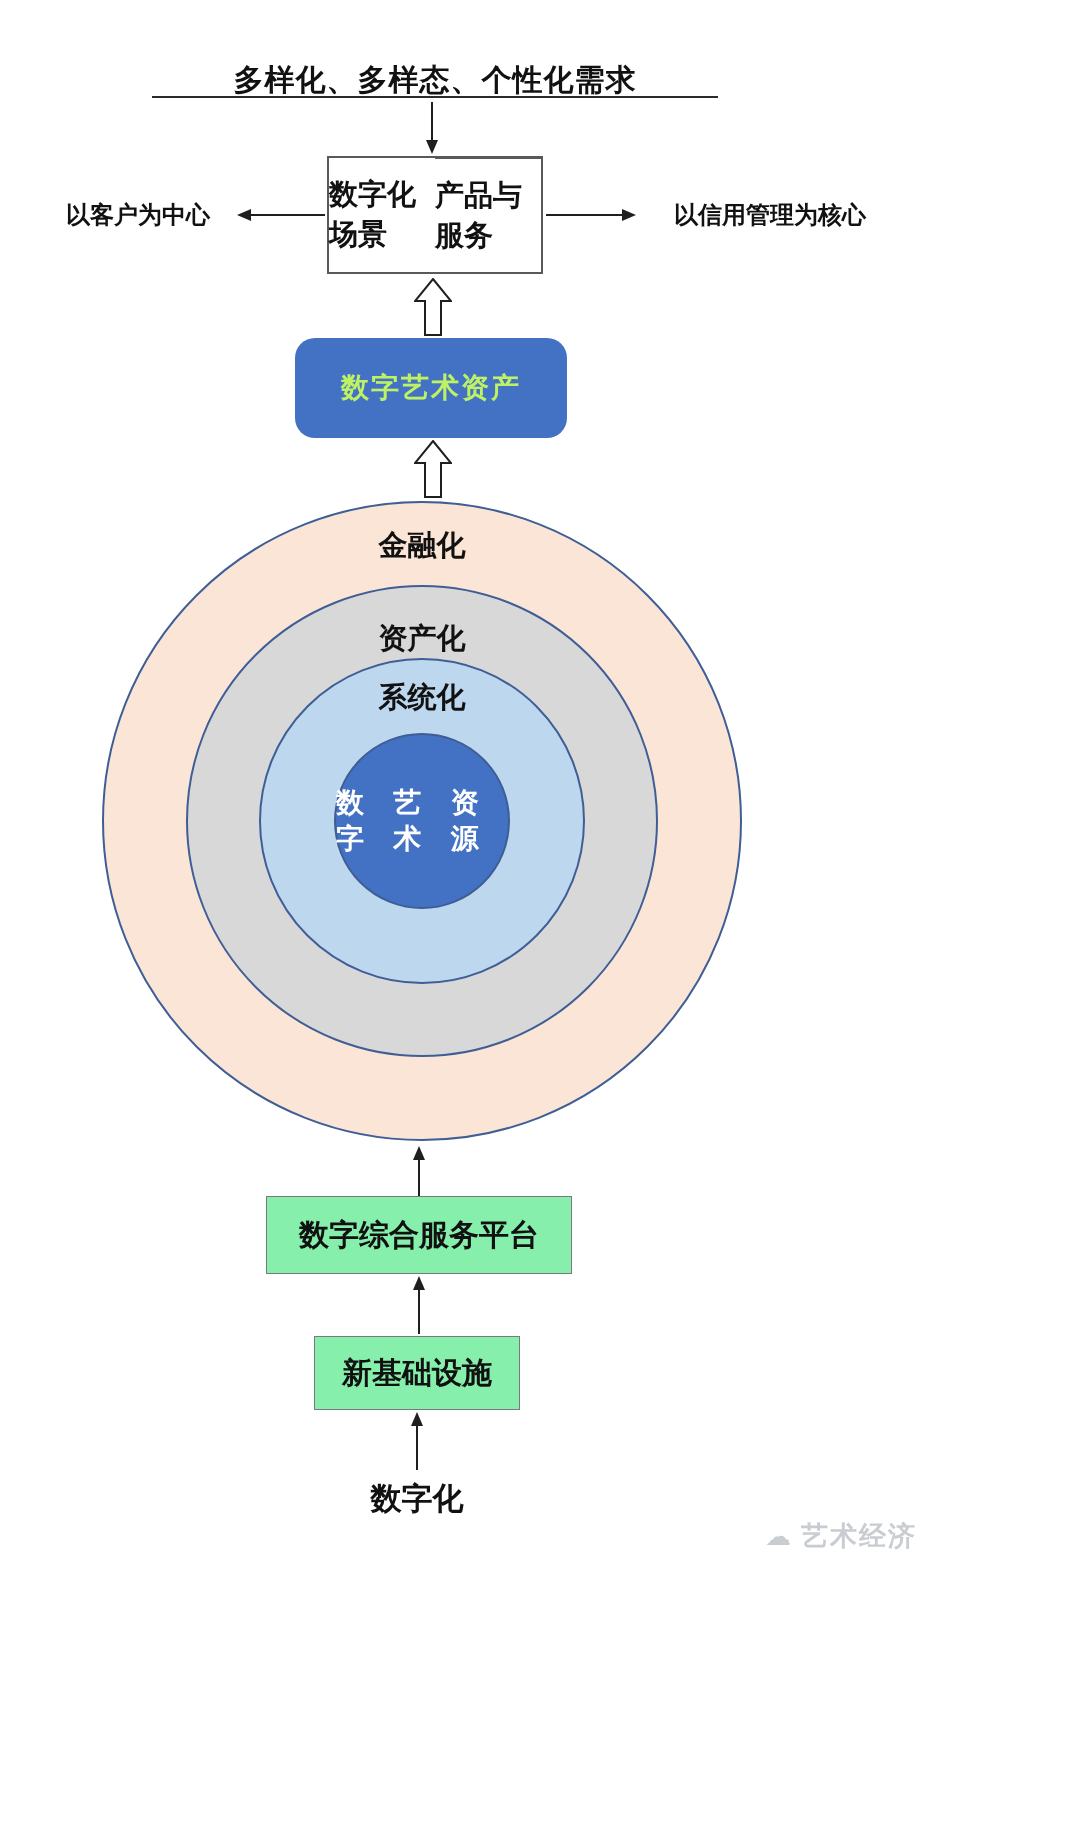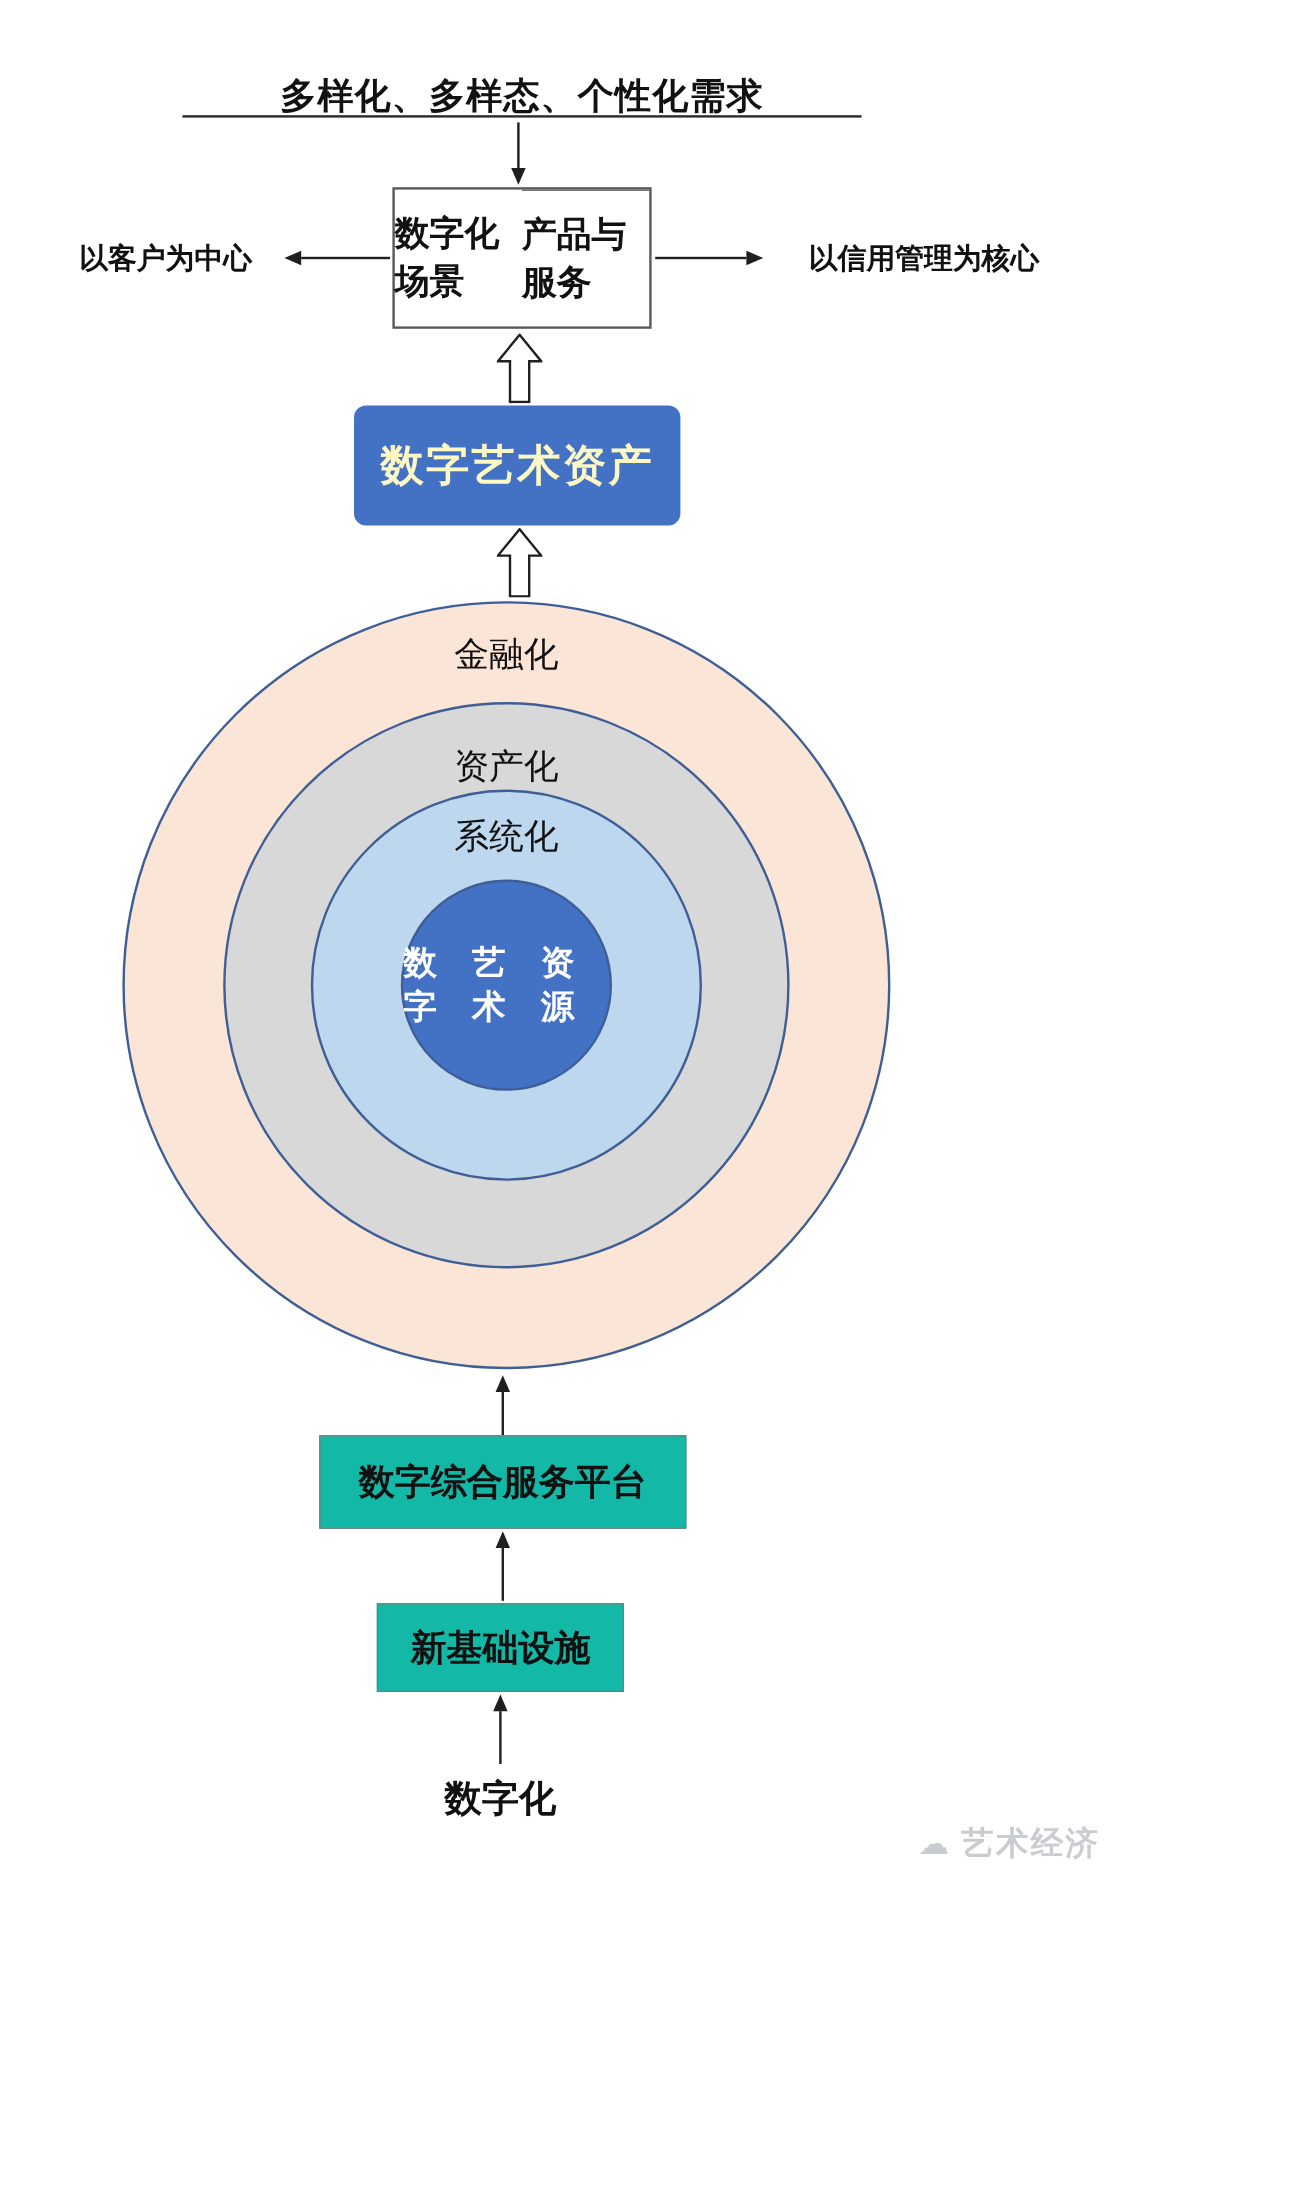--- a/index.html
+++ b/index.html
@@ -16,32 +16,32 @@
   html,body{margin:0;padding:0;background:#fff;}
   .canvas{
     position:relative;width:1080px;height:1825px;background:#fff;overflow:hidden;
     font-family:"Liberation Sans","DejaVu Sans",sans-serif;color:#111;
   }
   
   .demand-label{position:absolute;left:105px;top:60px;width:660px;text-align:center;
     font-size:30px;font-weight:bold;letter-spacing:1px;}
   .demand-underline{position:absolute;left:152px;top:96px;width:566px;height:2px;background:#2b2b2b;}
   .side-label{position:absolute;font-size:24px;font-weight:600;text-align:center;}
-  .ring-label{position:absolute;left:322px;width:200px;text-align:center;font-size:29px;font-weight:400;color:#111;}
+  .ring-label{position:absolute;left:322px;width:200px;text-align:center;font-size:29px;font-weight:700;color:#111;}
   .bottom-label{position:absolute;left:317px;top:1478px;width:200px;text-align:center;font-size:31px;font-weight:600;}
   
   .scenario-box{position:absolute;left:327px;top:156px;width:216px;height:118px;
     border:2px solid var(--box-border);background:#fff;display:flex;flex-direction:row;}
   .scenario-cell{flex:1;display:flex;align-items:center;justify-content:center;
     font-size:29px;font-weight:600;}
   .scenario-cell.divided{border-top:1.5px solid var(--box-border);}
-  .asset-box{position:absolute;left:295px;top:338px;width:272px;height:100px;border-radius:10px;
+  .asset-box{position:absolute;left:295px;top:338px;width:272px;height:100px;border-radius:20px;
     background:var(--accent-blue);display:flex;align-items:center;justify-content:center;
-    color:#fef9c3;font-size:36px;font-weight:bold;letter-spacing:2px;}
-  .plain-box{position:absolute;background:#14b8a6;border:1.5px solid #7a7a7a;
+    color:#bef264;font-size:28px;font-weight:bold;letter-spacing:2px;}
+  .plain-box{position:absolute;background:#86efac;border:1.5px solid #7a7a7a;
     display:flex;align-items:center;justify-content:center;font-size:30px;font-weight:600;}
   .platform-box{left:266px;top:1196px;width:306px;height:78px;}
   .infra-box{left:314px;top:1336px;width:206px;height:74px;}
   
   .ring{position:absolute;border-radius:50%;border:2px solid var(--ring-border);}
   .ring-outer{left:102px;top:501px;width:640px;height:640px;background:var(--peach);}
   .ring-middle{left:186px;top:585px;width:472px;height:472px;background:var(--gray-ring);}
   .ring-inner{left:259px;top:658px;width:326px;height:326px;background:var(--light-blue-ring);}
   .core-circle{position:absolute;left:334px;top:733px;width:176px;height:176px;border-radius:50%;
     border:2px solid var(--ring-border);background:var(--accent-blue);

